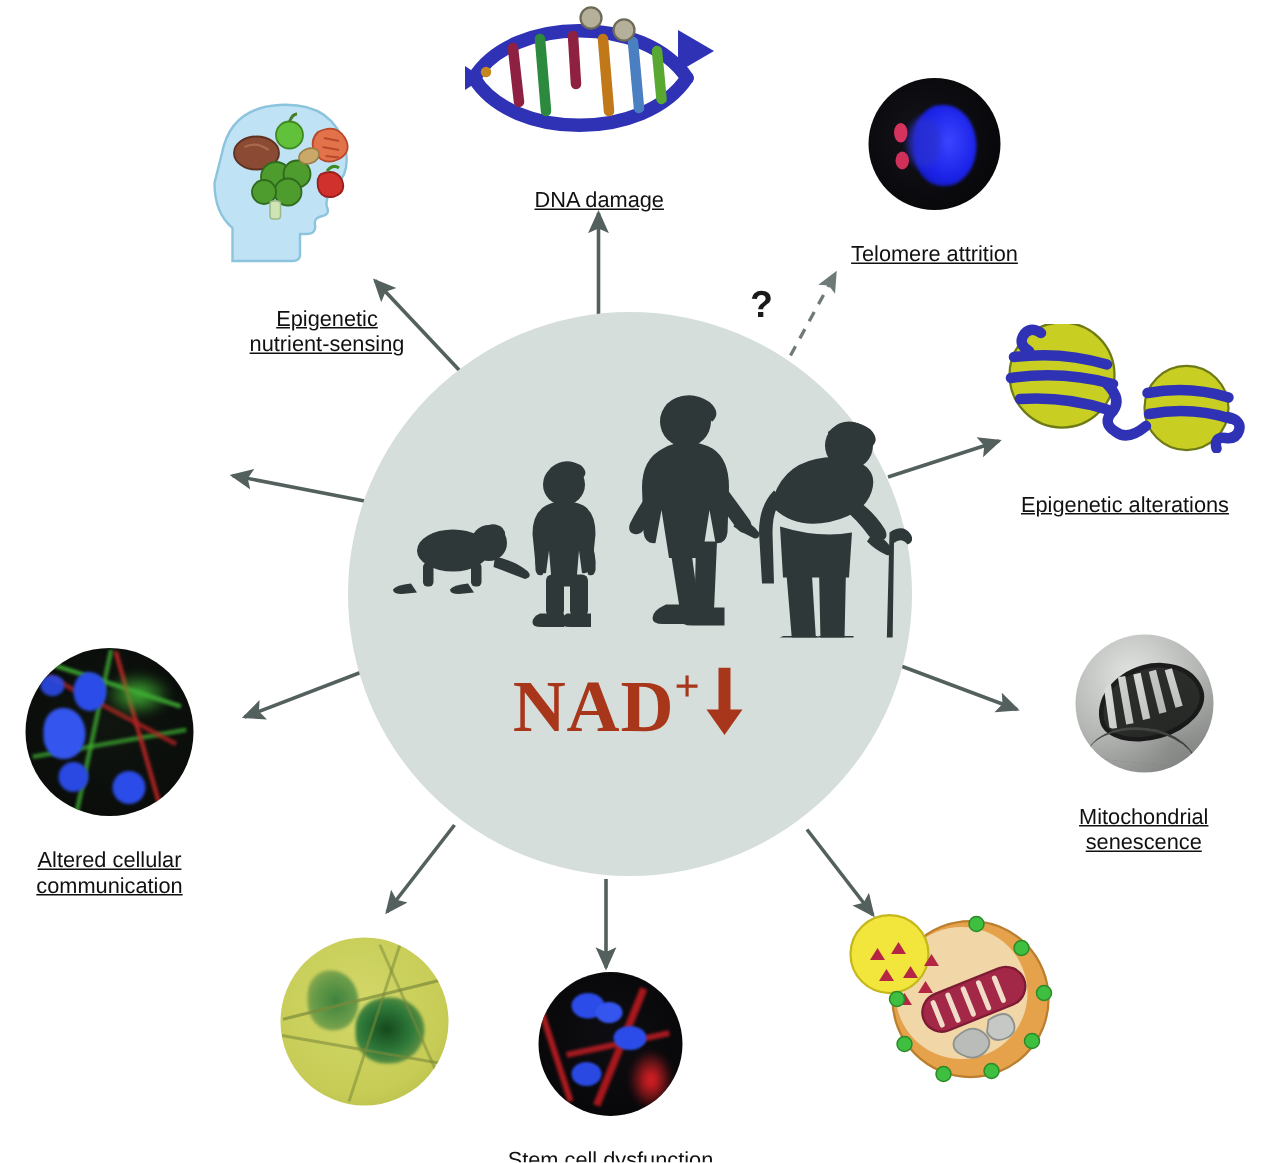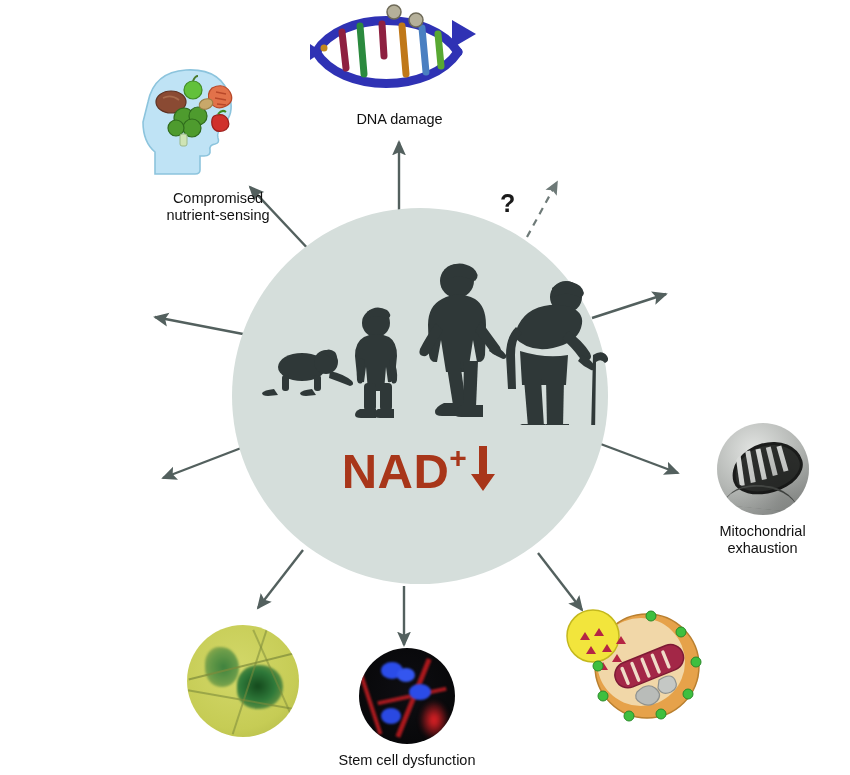--- a/index.html
+++ b/index.html
@@ -49,20 +49,21 @@
     top: 425px;
     width: 376px;
     height: 70px;
     text-align: center;
     color: #a8361a;
     font-size: 49px;
     font-weight: bold;
     letter-spacing: 0.5px;
     line-height: 66px;
     white-space: nowrap;
+    font-family: Liberation Serif, serif;
   }
   .hub-nad sup {
     font-size: 30px;
     vertical-align: 20px;
   }
   .nad-arrow {
     display: inline-block;
     vertical-align: -4px;
     margin-left: 1px;
   }
@@ -73,22 +74,23 @@
   .node .art {
     position: relative;
     margin: 0 auto;
   }
   .node .caption {
     text-align: center;
     font-size: 14.5px;
     color: #111111;
     line-height: 1.18;
     font-weight: normal;
-    margin-top: 8px;
+    margin-top: 22px;
     white-space: pre-line;
+    text-decoration: underline;
   }
   .circle-art {
     border-radius: 50%;
     overflow: hidden;
     position: relative;
   }
   .qmark {
     position: absolute;
     font-size: 25px;
     font-weight: bold;
@@ -213,38 +215,66 @@
         <line x1="120" y1="24" x2="124" y2="68" stroke="#4a7fc1"></line>
         <line x1="136" y1="30" x2="139" y2="62" stroke="#58a832"></line>
       </g>
       <circle cx="92" cy="8" r="7" fill="#b5b09a" stroke="#6e6a58" stroke-width="1.5"></circle>
       <circle cx="114" cy="16" r="7" fill="#b5b09a" stroke="#6e6a58" stroke-width="1.5"></circle>
       <circle cx="22" cy="44" r="3.5" fill="#c4881e"></circle>
     </svg>
     <div class="caption">DNA damage</div>
   </div>
 
+  <div class="node" style="left:533px; top:52px; width:180px;">
+    <div class="art circle-art" style="width:88px;height:88px;background:radial-gradient(circle at 42% 45%, #14141a 0%, #08080b 72%, #000 100%);">
+      <div style="position:absolute;left:30px;top:18px;width:42px;height:54px;border-radius:46% 54% 52% 48%;background:radial-gradient(ellipse at 55% 45%, #3b46ff 0%, #1b22e8 58%, #0d1190 100%);filter:blur(1px);"></div>
+      <div style="position:absolute;left:26px;top:26px;width:22px;height:34px;border-radius:50%;background:#2a31cf;opacity:.75;filter:blur(2px);"></div>
+      <div style="position:absolute;left:17px;top:30px;width:9px;height:13px;border-radius:50%;background:#d3335c;"></div>
+      <div style="position:absolute;left:18px;top:49px;width:9px;height:12px;border-radius:50%;background:#cf2f58;"></div>
+    </div>
+    <div class="caption">Telomere attrition</div>
+  </div>
   <div class="qmark" style="left:500px; top:191px;">?</div>
 
+  <div class="node" style="left:650px; top:216px; width:200px;">
+    <svg class="art" width="192" height="86" viewBox="0 0 192 86">
+      <g fill="#c8cf22" stroke="#6d7a16" stroke-width="1.5">
+        <circle cx="58" cy="34" r="35"></circle>
+        <circle cx="141" cy="56" r="28"></circle>
+      </g>
+      <g stroke="#2f32b4" stroke-width="7" fill="none" stroke-linecap="round">
+        <path d="M26,22 q32,-4 62,5"></path>
+        <path d="M24,36 q34,-5 68,4"></path>
+        <path d="M30,50 q30,-2 58,7"></path>
+        <path d="M115,46 q28,-5 54,3"></path>
+        <path d="M116,60 q28,-5 54,3"></path>
+        <path d="M88,40 q10,10 4,18 q-8,8 2,14 q8,6 20,-4"></path>
+        <path d="M44,6 q-8,-5 -12,2 q-3,6 4,10"></path>
+        <path d="M168,62 q10,2 8,9 q-2,6 -9,5 q-8,-1 -6,7"></path>
+      </g>
+    </svg>
+    <div class="caption">Epigenetic alterations</div>
+  </div>
 
   <div class="node" style="left:690px; top:423px; width:145px;">
     <div class="art circle-art" style="width:92px;height:92px;background:radial-gradient(circle at 40% 30%, #e2e4e2 0%, #b3b6b3 55%, #7f8280 100%);">
       <div style="position:absolute;left:14px;top:20px;width:66px;height:44px;border-radius:52% 48% 50% 50%/58% 55% 45% 42%;transform:rotate(-16deg);background:#2c2e2c;border:3px solid #1b1c1b;"></div>
       <div style="position:absolute;left:14px;top:20px;width:66px;height:44px;border-radius:52% 48% 50% 50%/58% 55% 45% 42%;transform:rotate(-16deg);overflow:hidden;">
         <div style="position:absolute;left:6px;top:6px;width:5px;height:30px;background:#d8dad8;transform:rotate(8deg);"></div>
         <div style="position:absolute;left:17px;top:4px;width:5px;height:32px;background:#cfd1cf;transform:rotate(6deg);"></div>
         <div style="position:absolute;left:28px;top:5px;width:5px;height:31px;background:#d8dad8;transform:rotate(4deg);"></div>
         <div style="position:absolute;left:39px;top:6px;width:5px;height:29px;background:#c8cac8;transform:rotate(2deg);"></div>
         <div style="position:absolute;left:50px;top:8px;width:5px;height:26px;background:#d2d4d2;"></div>
       </div>
       <div style="position:absolute;left:8px;top:62px;width:74px;height:22px;border-top:2.5px solid #4a4d4a;border-radius:50%/100% 100% 0 0;transform:rotate(6deg);"></div>
       <div style="position:absolute;left:0;top:0;width:92px;height:92px;background:radial-gradient(circle at 70% 80%, rgba(0,0,0,.18), transparent 55%);"></div>
     </div>
     <div class="caption">Mitochondrial
-exhaustion</div>
+senescence</div>
   </div>
 
   <div class="node" style="left:555px; top:604px; width:175px;">
     <svg class="art" width="150" height="118" viewBox="0 0 150 118">
       <circle cx="92" cy="62" r="52" fill="#e6a24a" stroke="#b97f2e" stroke-width="1.5"></circle>
       <circle cx="92" cy="62" r="52" fill="url(#fade)" opacity="0"></circle>
       <path d="M48,24 a52,52 0 0,1 60,-2 a52,52 0 0,0 -60,2 z" fill="none"></path>
       <circle cx="86" cy="58" r="44" fill="#f3e3bd" opacity=".82"></circle>
       <circle cx="38" cy="32" r="26" fill="#f2e53c" stroke="#c4b81d" stroke-width="1.5"></circle>
       <g fill="#b52544">
@@ -299,20 +329,37 @@
     <div class="art circle-art" style="width:112px;height:112px;background:radial-gradient(circle at 45% 40%, #d3d86a 0%, #c6cc55 65%, #aeb544 100%);">
       <div style="position:absolute;left:18px;top:22px;width:34px;height:40px;border-radius:44% 56% 50% 50%;background:radial-gradient(ellipse at 55% 50%, #2f7a3a 0%, #5f9647 55%, #a8b34e 100%);filter:blur(1px);opacity:.9;"></div>
       <div style="position:absolute;left:50px;top:40px;width:46px;height:44px;border-radius:48% 52% 54% 46%;background:radial-gradient(ellipse at 45% 48%, #14491c 0%, #2f7a3a 48%, #96a84c 100%);filter:blur(1px);"></div>
       <div style="position:absolute;left:0;top:40px;width:112px;height:2px;background:#7c8a3a;opacity:.7;transform:rotate(-14deg);"></div>
       <div style="position:absolute;left:0;top:74px;width:112px;height:2px;background:#7c8a3a;opacity:.6;transform:rotate(10deg);"></div>
       <div style="position:absolute;left:62px;top:0;width:2px;height:112px;background:#7c8a3a;opacity:.55;transform:rotate(18deg);"></div>
       <div style="position:absolute;left:88px;top:0;width:2px;height:112px;background:#7c8a3a;opacity:.5;transform:rotate(-24deg);"></div>
     </div>
   </div>
 
+  <div class="node" style="left:0px; top:432px; width:146px;">
+    <div class="art circle-art" style="width:112px;height:112px;background:radial-gradient(circle at 50% 45%, #101510 0%, #0a0d0a 72%, #000 100%);">
+      <div style="position:absolute;left:6px;top:22px;width:100px;height:3px;background:#3eaa32;transform:rotate(18deg);filter:blur(1px);opacity:.9;"></div>
+      <div style="position:absolute;left:4px;top:62px;width:104px;height:3px;background:#37992c;transform:rotate(-10deg);filter:blur(1px);opacity:.85;"></div>
+      <div style="position:absolute;left:44px;top:0;width:3px;height:112px;background:#3eaa32;transform:rotate(12deg);filter:blur(1px);opacity:.8;"></div>
+      <div style="position:absolute;left:74px;top:0;width:3px;height:112px;background:#c02727;transform:rotate(-16deg);filter:blur(1px);opacity:.85;"></div>
+      <div style="position:absolute;left:10px;top:40px;width:96px;height:3px;background:#b32222;transform:rotate(28deg);filter:blur(1px);opacity:.8;"></div>
+      <div style="position:absolute;left:52px;top:16px;width:46px;height:30px;background:radial-gradient(ellipse,#3eaa32 5%,transparent 70%);filter:blur(3px);"></div>
+      <div style="position:absolute;left:32px;top:16px;width:22px;height:26px;border-radius:48% 52% 50% 50%;background:#2b4ce8;filter:blur(.9px);"></div>
+      <div style="position:absolute;left:12px;top:40px;width:28px;height:34px;border-radius:46% 54% 52% 48%;background:#3456ef;filter:blur(.9px);"></div>
+      <div style="position:absolute;left:22px;top:76px;width:20px;height:20px;border-radius:50%;background:#2a49e2;filter:blur(.9px);"></div>
+      <div style="position:absolute;left:58px;top:82px;width:22px;height:22px;border-radius:50%;background:#2b4ce8;filter:blur(.9px);"></div>
+      <div style="position:absolute;left:10px;top:18px;width:16px;height:14px;border-radius:50%;background:#2b4ce8;filter:blur(1px);opacity:.9;"></div>
+    </div>
+    <div class="caption">Altered cellular
+communication</div>
+  </div>
 
 
   <div class="node" style="left:118px; top:66px; width:200px;">
     <svg class="art" width="140" height="112" viewBox="0 0 140 112">
       <path d="M30,36 q6,-30 38,-32 q36,-2 44,28 q4,16 -6,26 q-8,8 -6,14 q2,5 -3,6 q-6,1 -5,6 q1,6 -6,6 l-4,0 l0,14 q0,4 -5,4 l-40,0 l0,-22 q-12,-10 -12,-30 z" fill="#bfe3f5" stroke="#8cc4dd" stroke-width="1.6"></path>
       <ellipse cx="53" cy="36" rx="15" ry="11" fill="#8a4a33" stroke="#5e3122" stroke-width="1.2"></ellipse>
       <path d="M45,32 q8,-4 16,2" stroke="#a86a4c" stroke-width="1.6" fill="none"></path>
       <circle cx="75" cy="24" r="9" fill="#62c13a" stroke="#3f8a22" stroke-width="1.2"></circle>
       <path d="M75,15 q2,-5 5,-5" stroke="#4a7a2a" stroke-width="2" fill="none"></path>
       <g fill="#e2724a" stroke="#b8482a" stroke-width="1.2">
@@ -327,17 +374,17 @@
         <circle cx="66" cy="52" r="10"></circle>
           <circle cx="80" cy="50" r="9"></circle>
         <circle cx="74" cy="62" r="9"></circle>
           <circle cx="58" cy="62" r="8"></circle>
       </g>
       <rect x="62" y="68" width="7" height="12" rx="2" fill="#cfe4b5" stroke="#9bb88a" stroke-width="1"></rect>
       <path d="M96,50 q10,-4 14,4 q3,8 -5,11 q-9,2 -11,-6 q-1,-7 2,-9 z" fill="#d0312c" stroke="#9a1f1c" stroke-width="1.2"></path>
       <path d="M100,48 q4,-5 8,-2" stroke="#3f8a22" stroke-width="2" fill="none"></path>
       <ellipse cx="88" cy="38" rx="7" ry="5" fill="#c9a86a" stroke="#9a7c45" stroke-width="1.1" transform="rotate(-20 88 38)"></ellipse>
     </svg>
-    <div class="caption">Compromised
+    <div class="caption">Epigenetic
 nutrient-sensing</div>
   </div>
 
 </div>
 
 </body></html>

